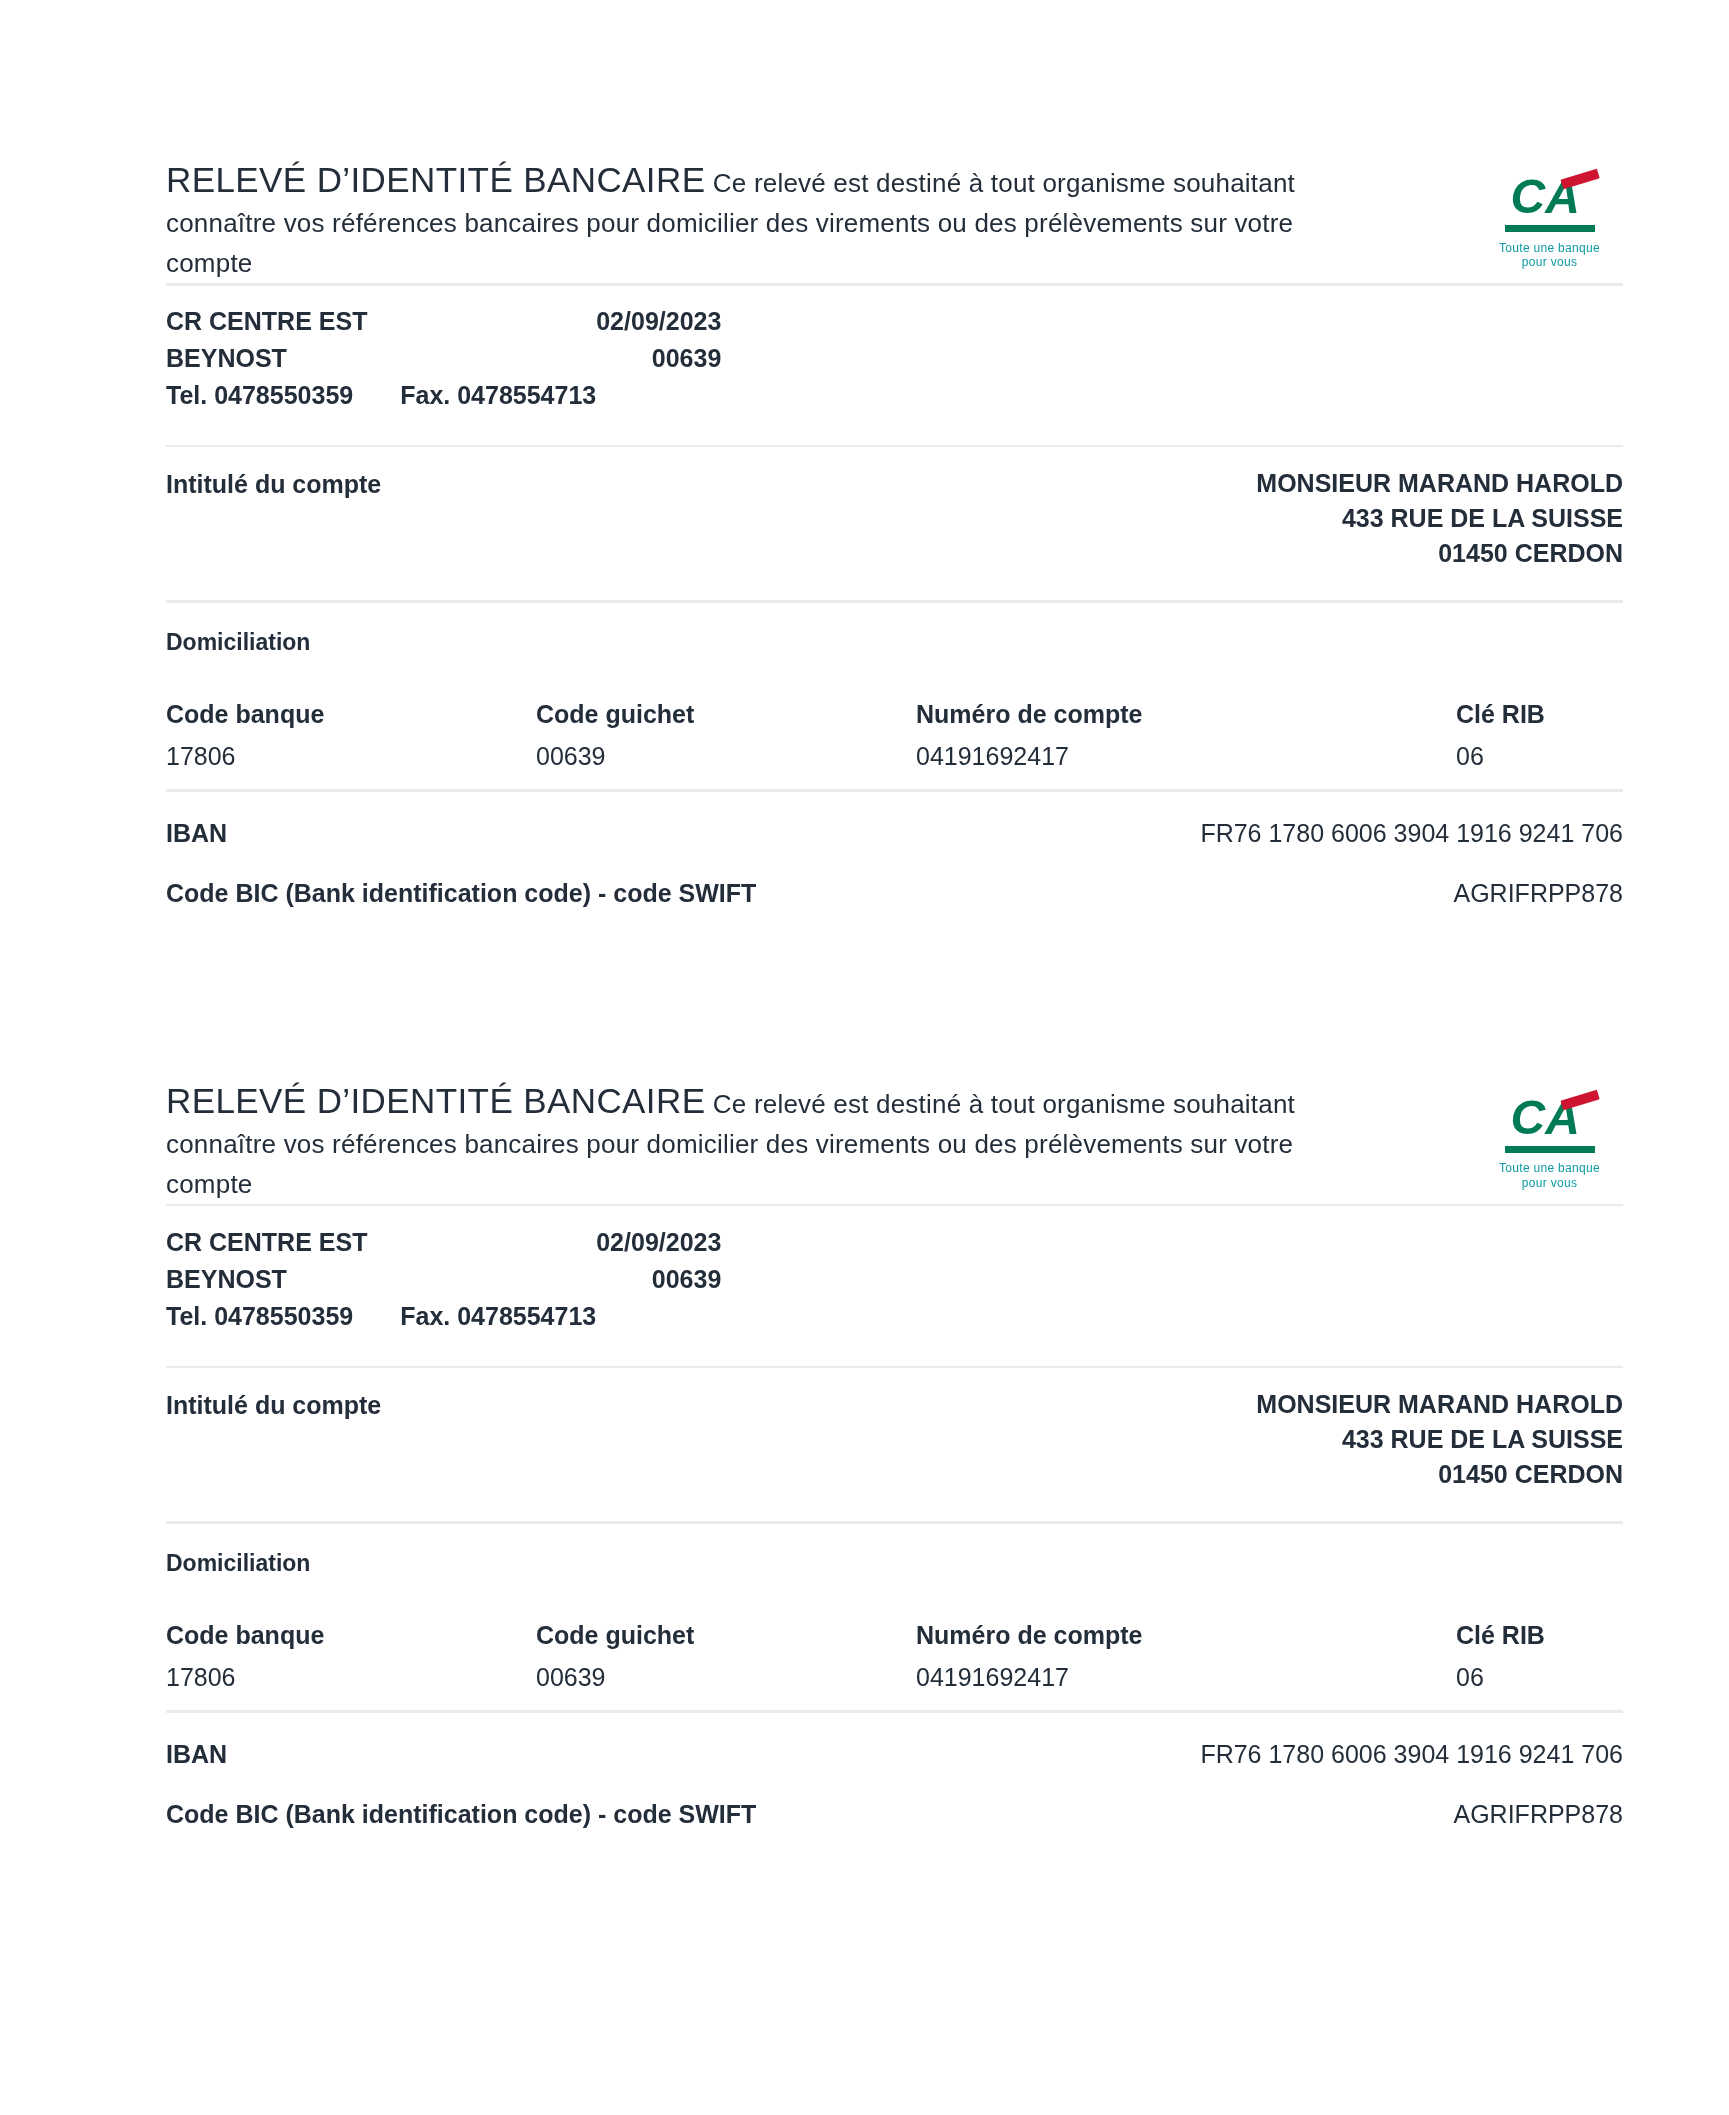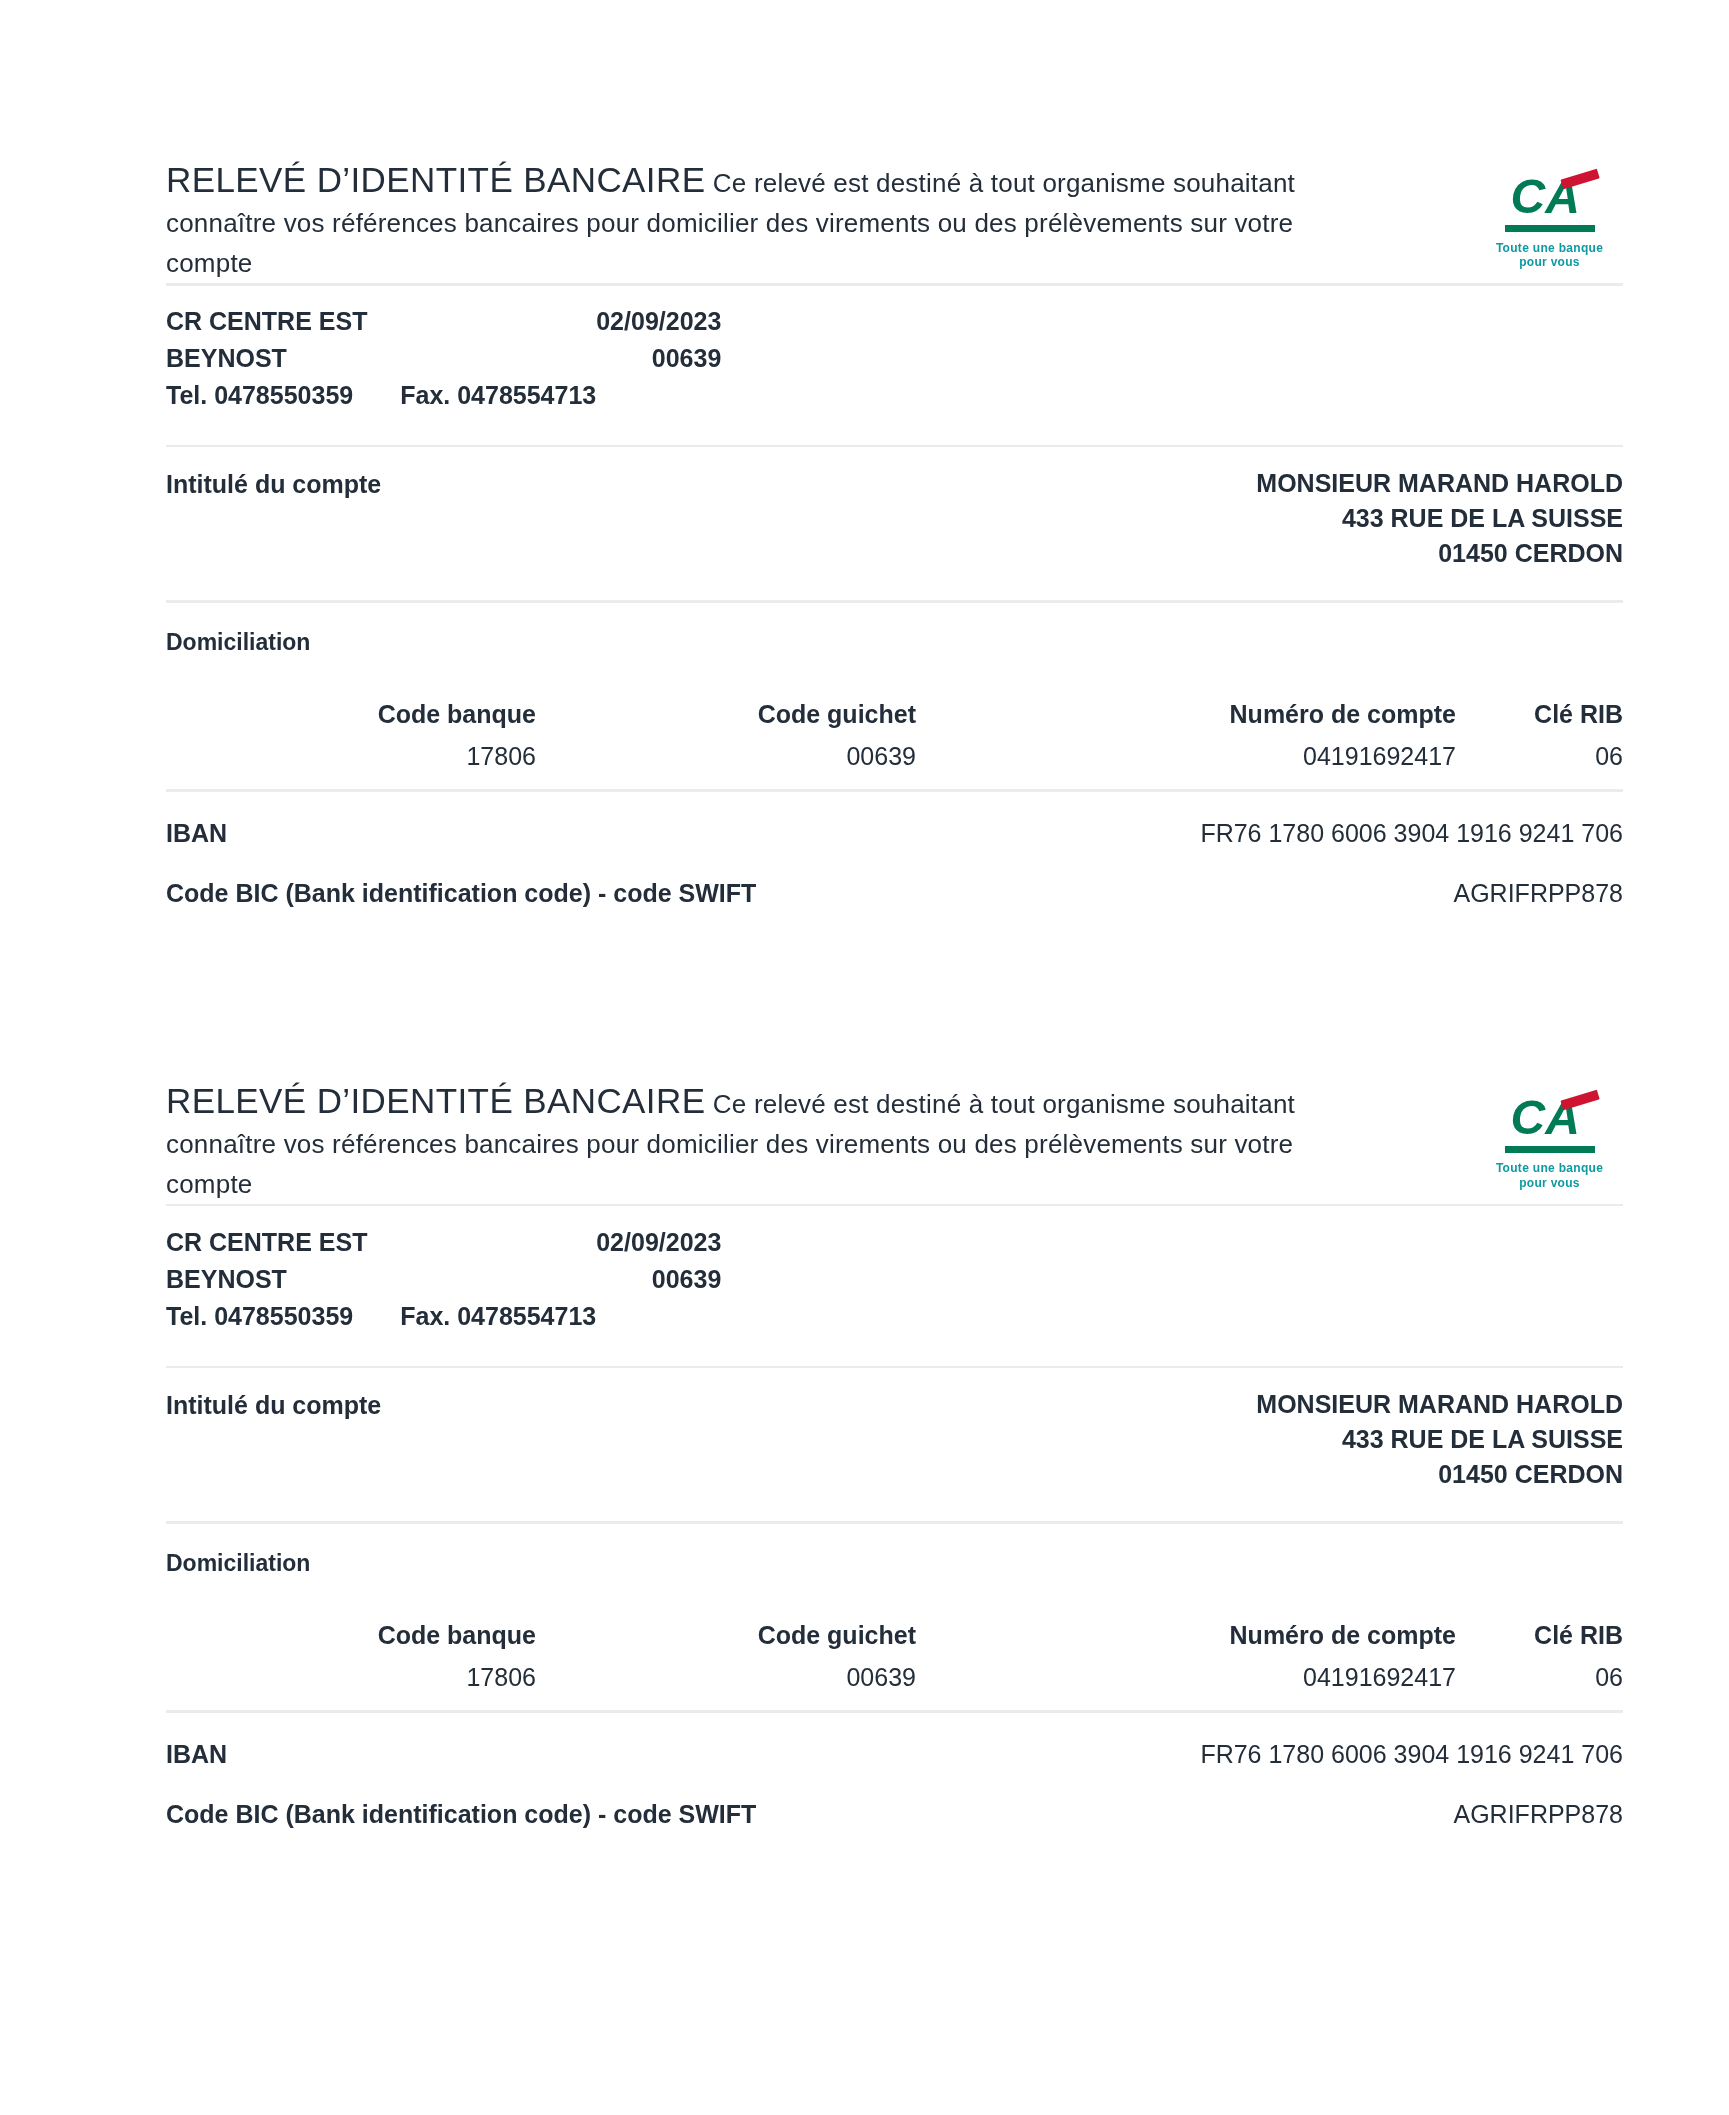--- a/index.html
+++ b/index.html
@@ -22,41 +22,41 @@
   
   .header-row{display:flex;justify-content:space-between;align-items:flex-start;}
   .intro{width:1159px;font-size:26px;line-height:40px;font-weight:400;letter-spacing:0.2px;}
   .intro .title{font-size:35px;font-weight:400;letter-spacing:0.4px;}
   .logo{width:147px;text-align:center;margin-top:12px;flex:0 0 auto;}
   .ca-mark{position:relative;display:inline-block;font-style:italic;font-weight:700;
            font-size:48px;line-height:1.05;color:var(--logo-green);padding:0 12px 0 3.5px;}
   .ca-stripe{position:absolute;top:1.7px;right:-7px;width:38px;height:9.5px;
              background:var(--logo-red);transform:rotate(-17deg);border-radius:0.9px;}
   .ca-bar{width:90px;height:7px;background:var(--logo-green);margin:2.6px auto 8.6px auto;}
-  .tagline{color:var(--logo-teal);font-weight:700;font-size:12px;line-height:14.7px;letter-spacing:0.3px;}
+  .tagline{color:var(--logo-teal);font-weight:400;font-size:12px;line-height:14.7px;letter-spacing:0.3px;}
 
   .divider{height:2.6px;background:var(--divider);}
 
   .b{font-weight:700;}
   .body-text{font-size:25px;line-height:37px;}
 
   
   .branch-row{display:flex;justify-content:flex-start;padding:17.3px 0 31px 0;}
   .branch-left .contact span{display:inline-block;}
   .branch-left .contact span + span{margin-left:47px;}
   .branch-right{text-align:right;}
 
   
   .holder-row{display:flex;justify-content:space-between;padding:19px 0 29px 0;gap:36px;}
   .holder-right{text-align:right;line-height:35px;}
 
   
   .dom-wrap{padding:21px 0 14px 0;}
   .dom-label{font-size:23px;}
-  .dom-grid{display:grid;grid-template-columns:370px 380px 540px 1fr;margin-top:35px;text-align:right;}
+  .dom-grid{display:grid;grid-template-columns:370px 380px 540px 1fr;margin-top:35px;}
   .dom-col .val{font-weight:400;margin-top:5.2px;}
 
   
   .kv-row{display:flex;justify-content:space-between;align-items:baseline;margin-top:23px;}
   .kv-row .val{font-weight:400;text-align:center;}
 </style>
 </head>
 <body>
 
 <div class="doc">

